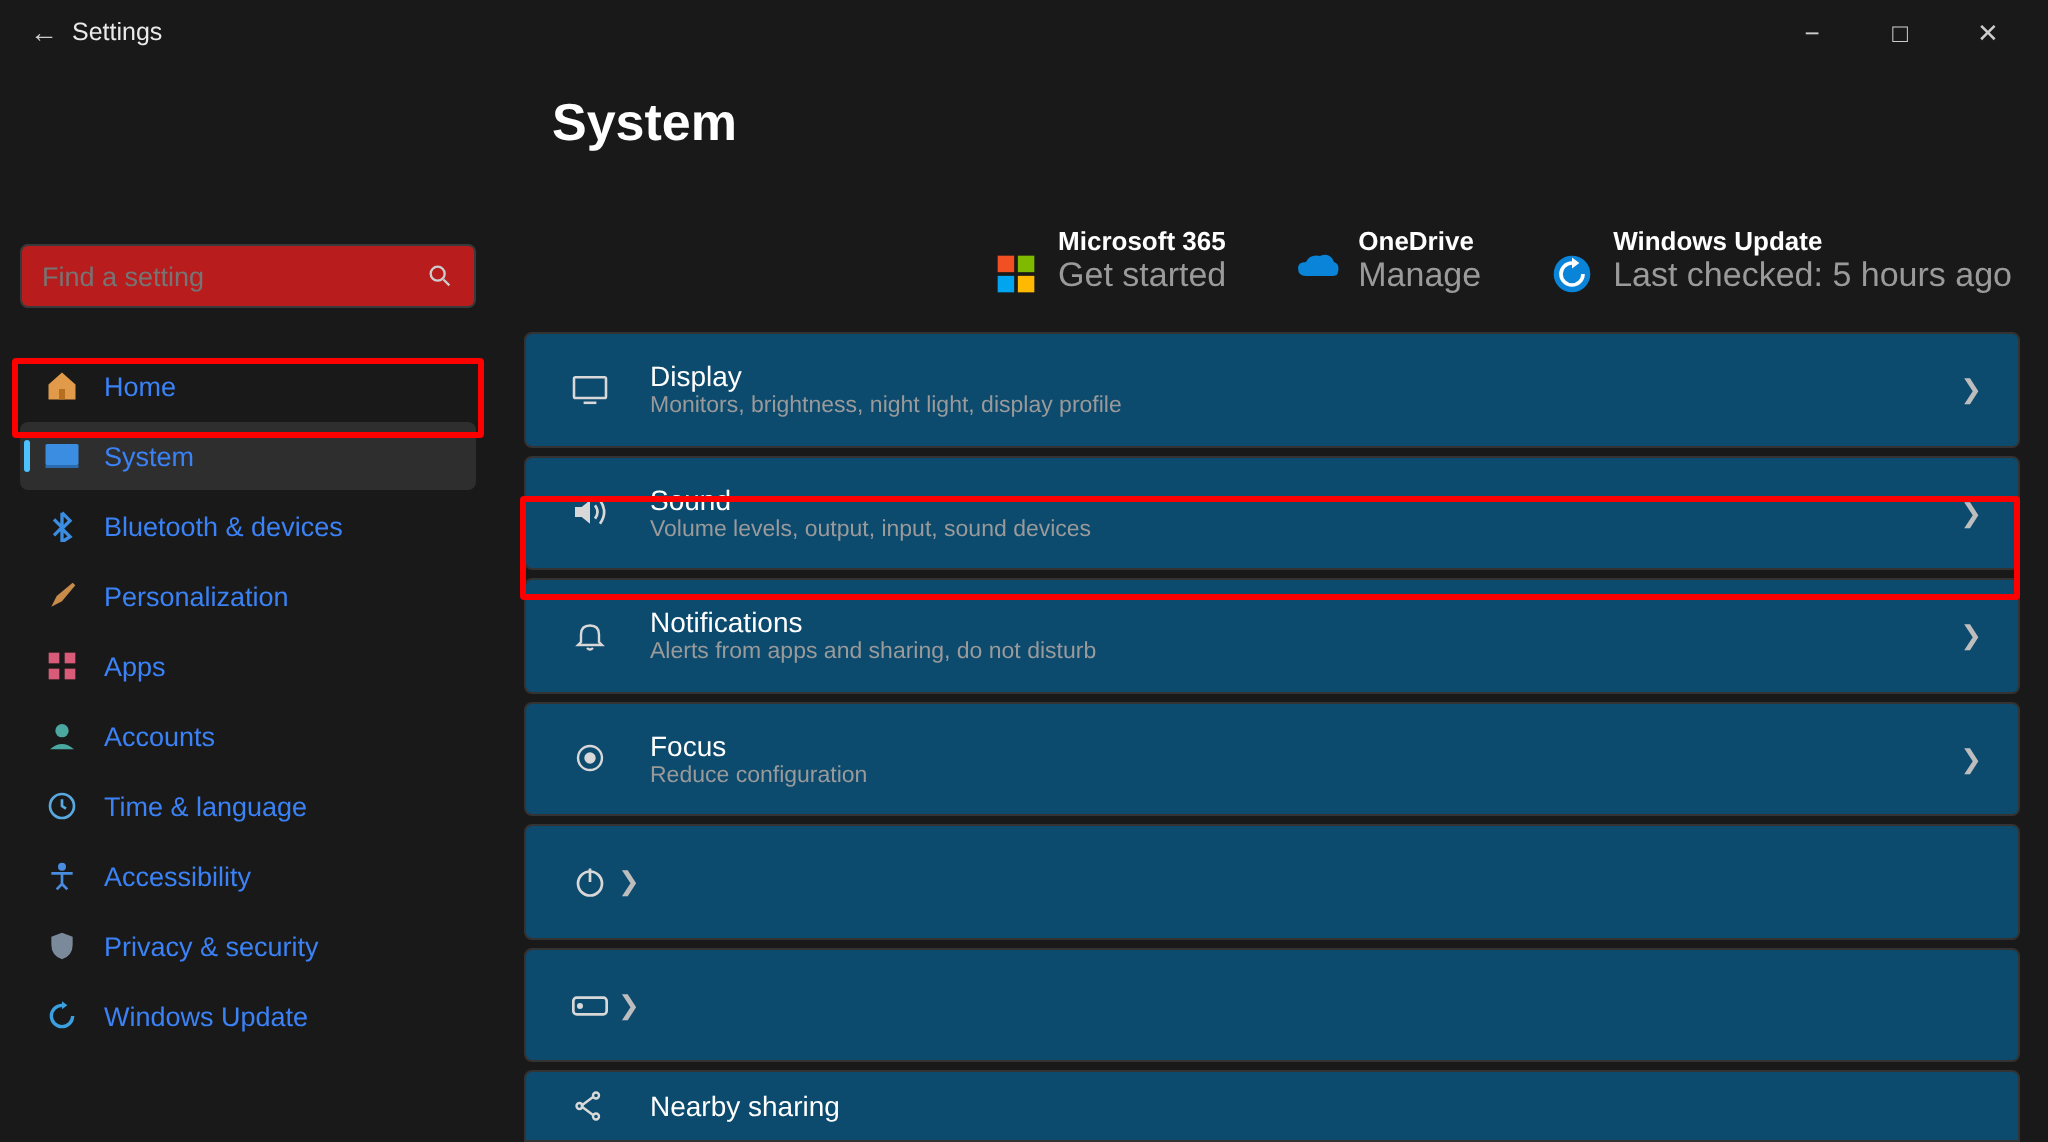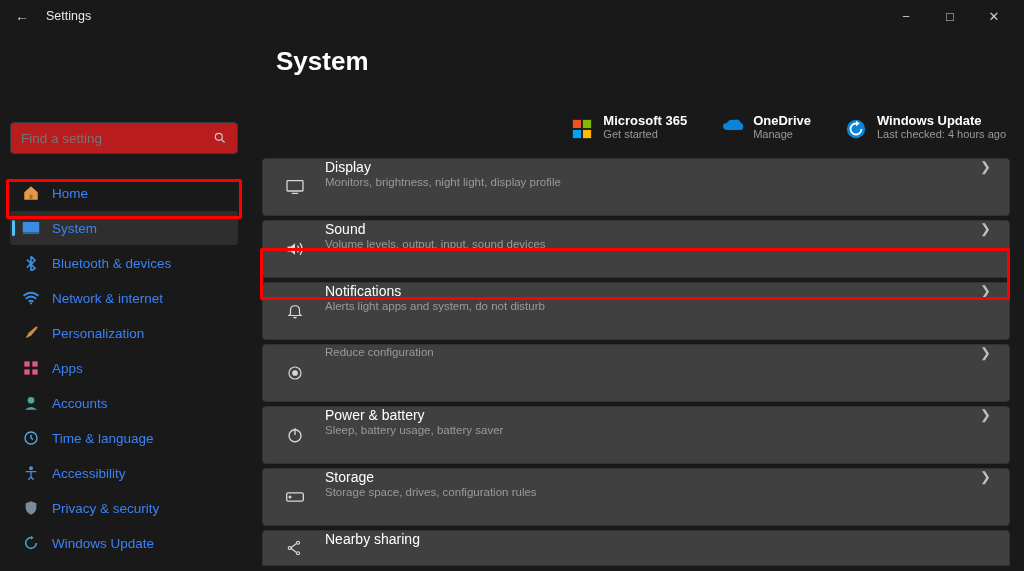--- a/index.html
+++ b/index.html
@@ -12,21 +12,21 @@
     overflow: hidden;
     font-size: 13px;
   }
   .titlebar {
     height: 32px;
     display: flex;
     align-items: center;
     padding: 0 8px;
   }
   .titlebar .back { width: 28px; text-align: center; color:#ccc; font-size:14px;}
-  .titlebar .title { margin-left: 10px; font-size: 12.5px; color:#eaeaea;}
+  .titlebar .title { margin-left: 0; font-size: 12.5px; color:#eaeaea;}
   .win-controls { margin-left: auto; display:flex; }
   .win-controls .wc { width: 44px; text-align:center; color:#ccc; font-size:13px;}
   .layout { display:flex; height: calc(100% - 32px); }
   .sidebar { width: 248px; padding: 10px 10px 0 10px; display:flex; flex-direction:column; }
   .page-heading {
     margin-left: 14px;
     font-size: 26px;
     font-weight: 600;
     color:#fff;
   }
@@ -64,27 +64,27 @@
   }
   .hl1 { left:6px; top:179px; width:236px; height:40px; }
   .hl2 { left:260px; top:248px; width:750px; height:52px; }
 
   .promo-row {
     display:flex; justify-content:flex-end; gap:34px;
     margin: 36px 4px 18px 0;
   }
   .promo { display:flex; align-items:flex-end; gap:10px; }
   .promo .ptxt .t1 { font-size:13px; font-weight:600; color:#fff;}
-  .promo .ptxt .t2 { font-size:11px; color:#9a9a9a;}
+  .promo .ptxt .t2 { font-size:17px; color:#9a9a9a;}
   .promo .picon { width:22px; height:22px; }
 
   .settings-list { display:flex; flex-direction:column; gap:4px; overflow:hidden;}
   .setting {
-    background:#404040; border:1px solid #333; border-radius:4px;
-    height:58px; display:flex; 
+    background:#0c4a6e; border:1px solid #333; border-radius:4px;
+    height:58px; display:flex; align-items:center;
     padding:0 18px;
   }
   .setting .sicon2 { width:28px; display:flex; align-items:center; justify-content:center; color:#d8d8d8;}
   .setting .stxt { margin-left:16px; flex:1; }
   .setting .stxt .s1 { font-size:14px; color:#fff; }
   .setting .stxt .s2 { font-size:11.5px; color:#9a9a9a; margin-top:1px;}
   .setting .chev { color:#bdbdbd; font-size:13px; }
   svg { display:block; }
 </style>
 </head>
@@ -136,29 +136,20 @@
       <div class="nav-item">
         <span class="nicon">
             <svg width="16" height="16" viewBox="0 0 24 24">
               <path d="M12 2 L18 8 L12 14 L18 20 L12 24 V2 M6 7 L12 13 M6 19 L12 13" stroke="#3a8de0" stroke-width="2.5" fill="none"></path>
             </svg>
           </span>
         <span>Bluetooth &amp; devices</span>
       </div>
       <div class="nav-item">
         <span class="nicon">
-            <svg width="18" height="14" viewBox="0 0 24 18">
-              <path d="M2 6 Q12 -2 22 6 M5 10 Q12 4 19 10 M9 14 Q12 11 15 14" stroke="#3a8de0" stroke-width="2.5" fill="none"></path>
-              <circle cx="12" cy="16" r="1.5" fill="#3a8de0"></circle>
-            </svg>
-          </span>
-        <span>Network &amp; internet</span>
-      </div>
-      <div class="nav-item">
-        <span class="nicon">
             <svg width="16" height="16" viewBox="0 0 24 24">
               <path d="M4 20 L8 12 L20 2 L22 4 L12 16 Z" fill="#c98b4a"></path>
             </svg>
           </span>
         <span>Personalization</span>
       </div>
       <div class="nav-item">
         <span class="nicon">
             <svg width="16" height="16" viewBox="0 0 24 24">
               <rect x="2" y="2" width="8" height="8" fill="#d85c7a"></rect>
@@ -248,21 +239,21 @@
       <div class="promo">
         <div class="picon">
           <svg width="22" height="22" viewBox="0 0 24 24">
               <circle cx="12" cy="12" r="10" fill="#0a84d8"></circle>
               <path d="M18 12 A6 6 0 1 1 12 6" fill="none" stroke="#fff" stroke-width="2"></path>
               <path d="M12 3 L12 9 L16 6 Z" fill="#fff"></path>
             </svg>
         </div>
         <div class="ptxt">
             <div class="t1">Windows Update</div>
-            <div class="t2">Last checked: 4 hours ago</div>
+            <div class="t2">Last checked: 5 hours ago</div>
           </div>
       </div>
     </div>
 
     <div class="settings-list">
       <div class="setting">
         <div class="sicon2">
             <svg width="20" height="16" viewBox="0 0 24 20" fill="none" stroke="#d8d8d8" stroke-width="1.6">
               <rect x="2" y="2" width="20" height="13" rx="1"></rect>
               <line x1="8" y1="18" x2="16" y2="18"></line>
@@ -289,59 +280,52 @@
       </div>
       <div class="setting">
         <div class="sicon2">
             <svg width="18" height="18" viewBox="0 0 24 24" fill="none" stroke="#d8d8d8" stroke-width="1.6">
               <path d="M6 16 V11 Q6 5 12 5 Q18 5 18 11 V16 L20 18 H4 Z"></path>
               <path d="M10 20 Q12 22 14 20"></path>
             </svg>
           </div>
         <div class="stxt">
             <div class="s1">Notifications</div>
-            <div class="s2">Alerts light apps and system, do not disturb</div>
+            <div class="s2">Alerts from apps and sharing, do not disturb</div>
           </div>
         <div class="chev">❯</div>
       </div>
       <div class="setting">
         <div class="sicon2">
             <svg width="18" height="18" viewBox="0 0 24 24" fill="none" stroke="#d8d8d8" stroke-width="1.6">
               <circle cx="12" cy="12" r="8"></circle>
               <circle cx="12" cy="12" r="3" fill="#d8d8d8"></circle>
             </svg>
           </div>
         <div class="stxt">
+            <div class="s1">Focus</div>
             <div class="s2">Reduce configuration</div>
           </div>
         <div class="chev">❯</div>
       </div>
       <div class="setting">
         <div class="sicon2">
             <svg width="18" height="18" viewBox="0 0 24 24" fill="none" stroke="#d8d8d8" stroke-width="1.8">
               <circle cx="12" cy="13" r="8"></circle>
               <line x1="12" y1="3" x2="12" y2="12"></line>
             </svg>
           </div>
-        <div class="stxt">
-            <div class="s1">Power &amp; battery</div>
-            <div class="s2">Sleep, battery usage, battery saver</div>
-          </div>
         <div class="chev">❯</div>
       </div>
       <div class="setting">
         <div class="sicon2">
             <svg width="20" height="14" viewBox="0 0 24 14" fill="none" stroke="#d8d8d8" stroke-width="1.6">
               <rect x="2" y="2" width="20" height="10" rx="2"></rect>
               <circle cx="6" cy="7" r="1" fill="#d8d8d8"></circle>
             </svg>
-          </div>
-        <div class="stxt">
-            <div class="s1">Storage</div>
-            <div class="s2">Storage space, drives, configuration rules</div>
           </div>
         <div class="chev">❯</div>
       </div>
       <div class="setting" style="height:36px; border-radius:4px 4px 0 0;">
         <div class="sicon2">
             <svg width="18" height="18" viewBox="0 0 24 24" fill="none" stroke="#d8d8d8" stroke-width="1.6">
               <path d="M6 12 L14 6 M6 12 L14 18"></path>
               <circle cx="16" cy="5" r="2"></circle>
               <circle cx="16" cy="19" r="2"></circle>
               <circle cx="5" cy="12" r="2"></circle>

